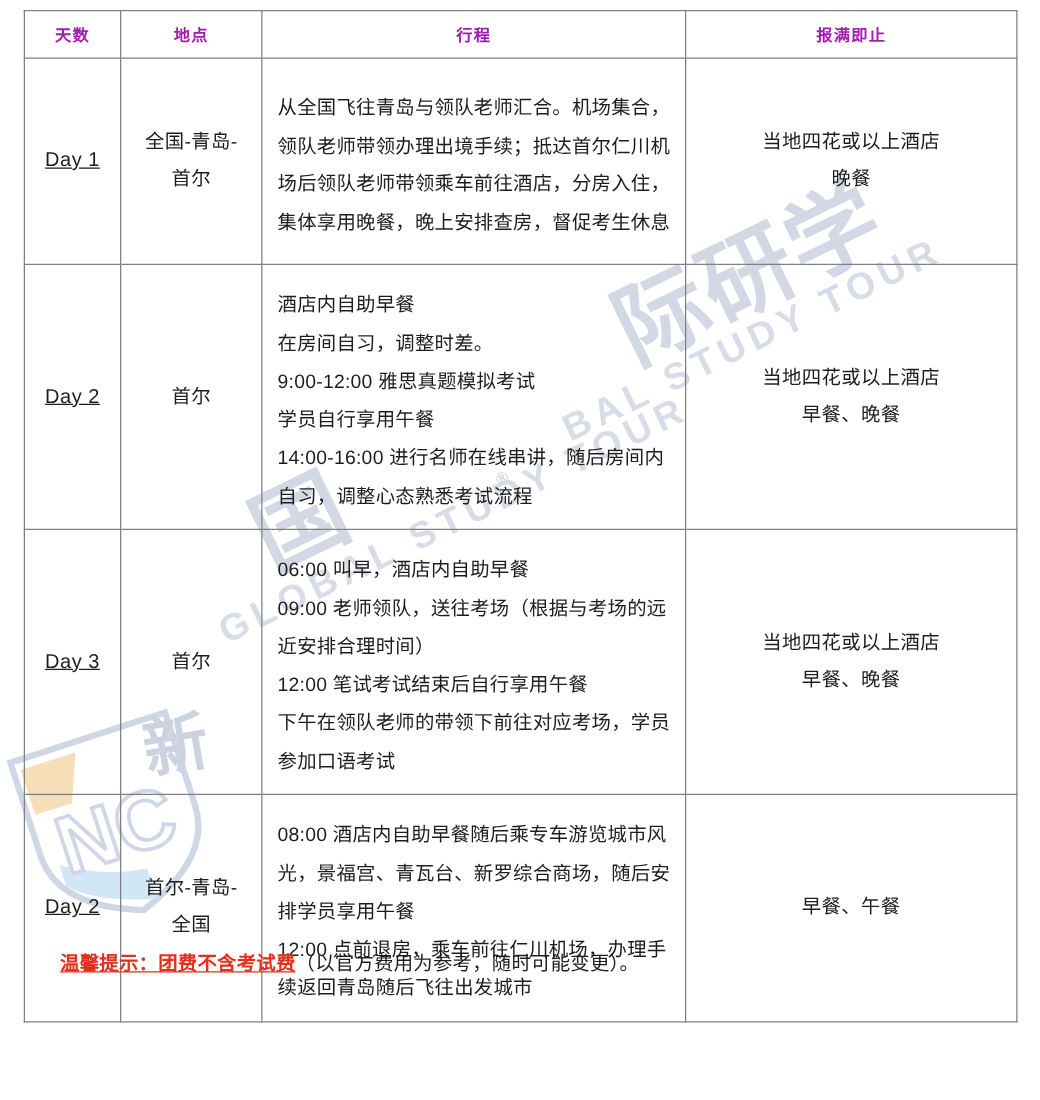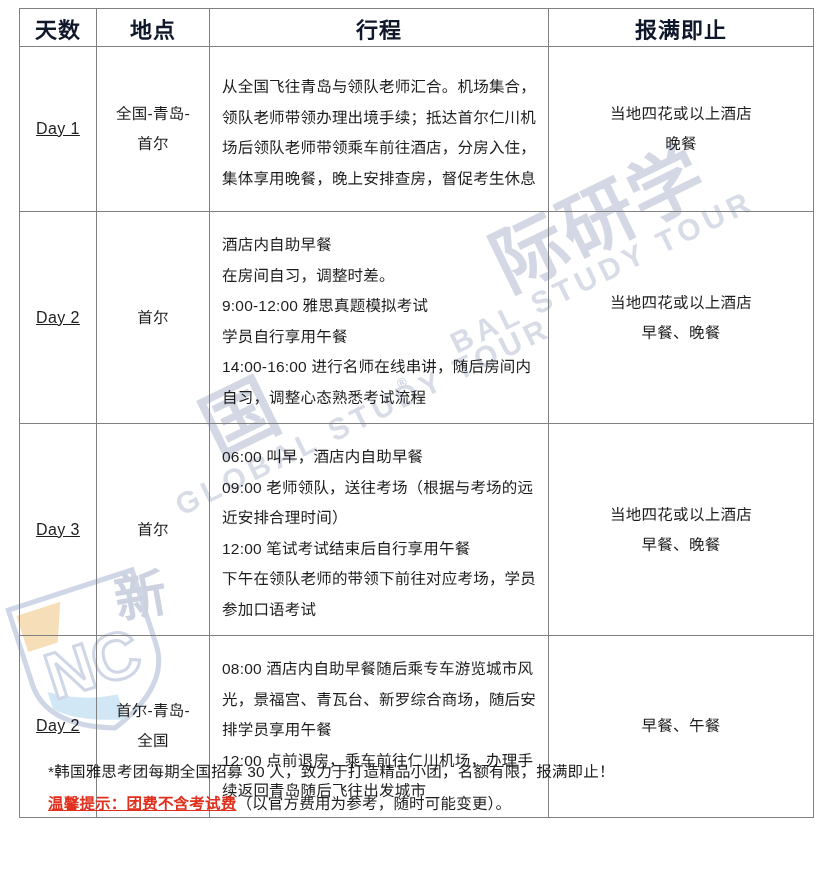--- a/index.html
+++ b/index.html
@@ -80,23 +80,23 @@
     background: transparent;
   }
   table.itinerary th,
   table.itinerary td {
     border: 1px solid #808080;
     background: transparent;
     vertical-align: middle;
   }
   table.itinerary th {
     height: 35px;
-    font-size: 22px;
-    font-weight: 700;
-    color: #0f172a;
+    font-size: 13px;
+    font-weight: 700;
+    color: #a21caf;
     text-align: center;
     letter-spacing: 1px;
   }
   col.c-day   { width: 77px; }
   col.c-loc   { width: 113px; }
   col.c-itin  { width: 339px; }
   col.c-stay  { width: 265px; }
 
   td.day-cell,
   td.loc-cell,
@@ -255,15 +255,14 @@
         </td>
         <td class="stay-cell">
           <div>早餐、午餐</div>
         </td>
       </tr>
     </tbody>
   </table>
 </div>
 
 <div class="notes">
-  <div class="note note-2">*韩国雅思考团每期全国招募 30 人，致力于打造精品小团，名额有限，报满即止！</div>
   <div class="note note-3"><span class="hl">温馨提示：团费不含考试费</span><span>（以官方费用为参考，随时可能变更）。</span></div>
 </div>
 
 </body></html>

